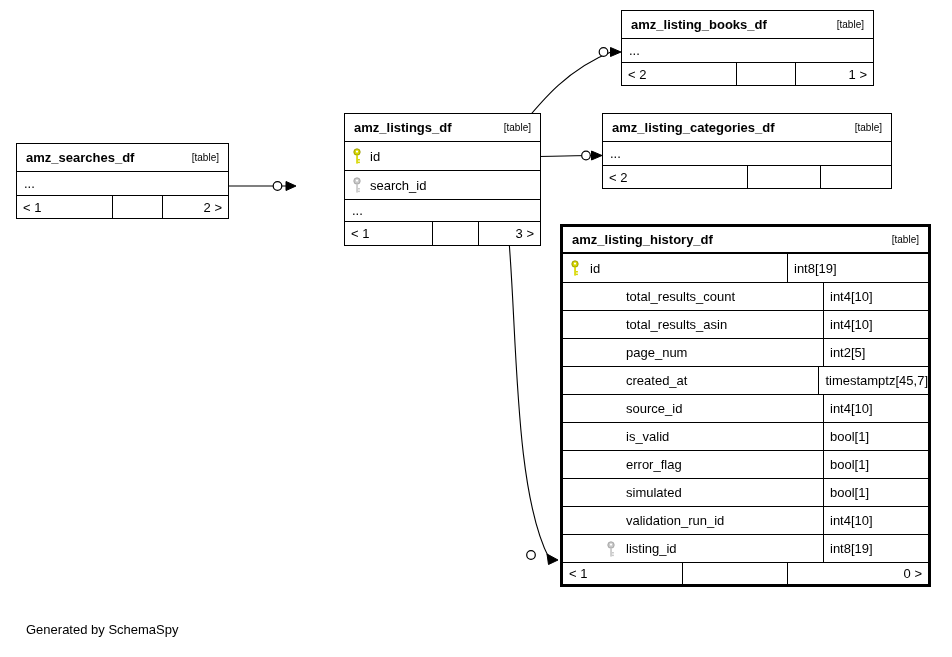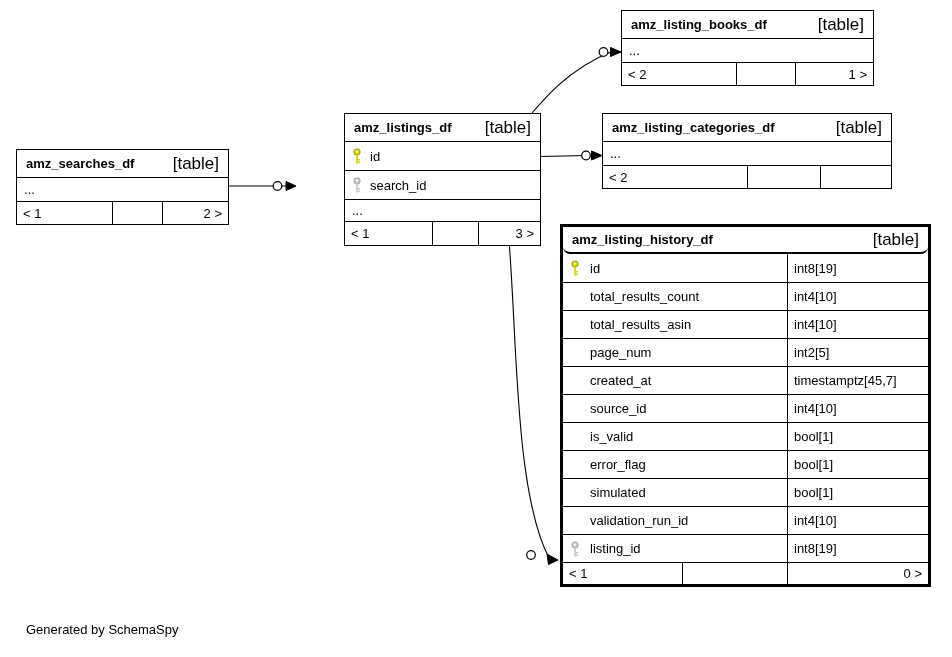--- a/index.html
+++ b/index.html
@@ -13,26 +13,26 @@
   svg.edges { position:absolute; left:0; top:0; width:952px; height:657px; pointer-events:none; z-index:5; }
   svg.edges path { fill:none; stroke:#000; stroke-width:1.1; }
   svg.edges circle { fill:#fff; stroke:#000; stroke-width:1.2; }
   svg.edges polygon { fill:#000; stroke:#000; }
 
   .ertable { position:absolute; background:#fff; border:1px solid #000; z-index:10; }
   .ertable.focus { border-width:3px; }
 
   .hdr { height:27px; display:flex; justify-content:space-between; align-items:center; padding:0 9px; }
   .tname { font-weight:bold; font-size:13px; white-space:nowrap; }
-  .ttag  { font-size:17px; margin-left:10px; white-space:nowrap; }
-  .focus .hdr { border-bottom:2px solid #000;border-radius:7px; }
+  .ttag  { font-size:10px; margin-left:10px; white-space:nowrap; }
+  .focus .hdr { border-bottom:2px solid #000; }
 
   .row { border-top:1px solid #000; display:flex; align-items:center; font-size:13px; white-space:nowrap; }
   .focus .row { border-top:none; }
-  .focus .row + .row { border-top:1px solid #000; }
+  .focus .row + .row { border-top:1px solid #000;padding-left:36px; }
 
   .kslot { width:18px; display:inline-flex; align-items:center; flex:0 0 auto; }
   .focus .kslot { width:20px; }
   svg.key { display:block; }
   .key-pk .khead { fill:var(--pk-key,#d8d800); stroke:#8f8f00; stroke-width:0.8; }
   .key-pk .kpart { fill:var(--pk-key,#d8d800); }
   .key-fk .khead { fill:var(--fk-key,#c9c9c9); stroke:#9a9a9a; stroke-width:0.8; }
   .key-fk .kpart { fill:var(--fk-key,#c9c9c9); }
 
   .colrow { height:29px; padding-left:7px; }
@@ -146,21 +146,21 @@
     <div class="row dots">
       <span>...</span>
     </div>
     <div class="pager" style="height:24px;">
       <div class="pcell pprev" style="width:88px;">&lt; 1</div>
       <div class="pcell pmid" style="width:46px;"></div>
       <div class="pcell pnext">3 &gt;</div>
     </div>
   </div>
 
-  <div class="ertable" style="left:16px; top:149px; width:213px;">
+  <div class="ertable" style="left:16px; top:143px; width:213px;">
     <div class="hdr">
       <span class="tname">amz_searches_df</span>
       <span class="ttag">[table]</span>
     </div>
     <div class="row dots24">
       <span>...</span>
     </div>
     <div class="pager">
       <div class="pcell pprev" style="width:96px;">&lt; 1</div>
       <div class="pcell pmid" style="width:50px;"></div>

